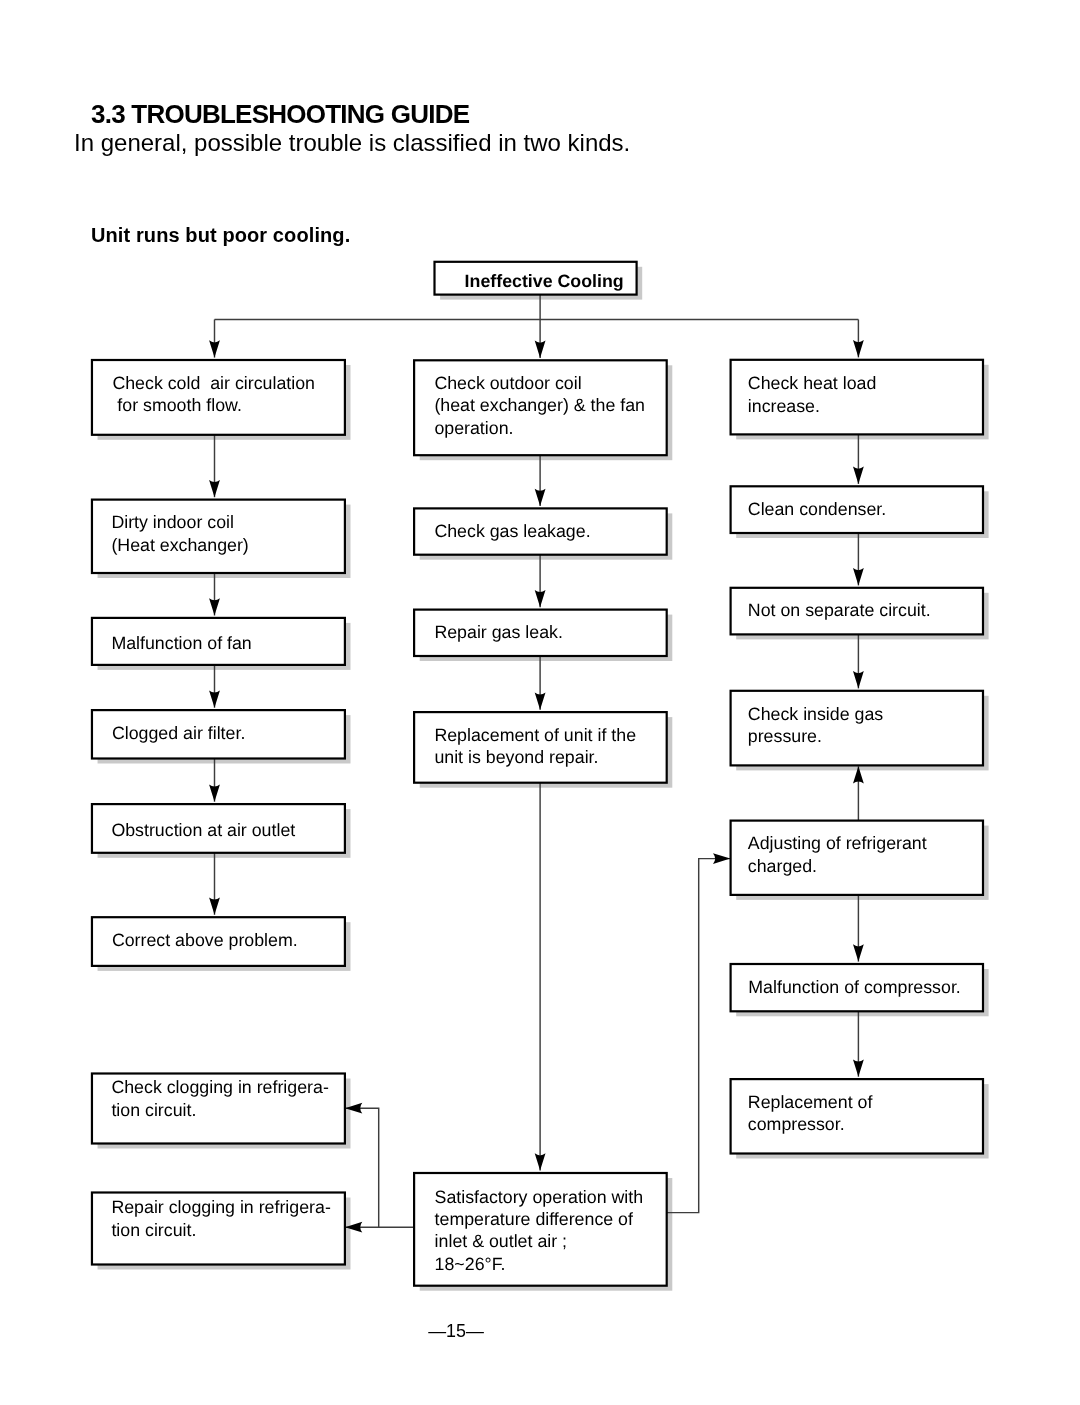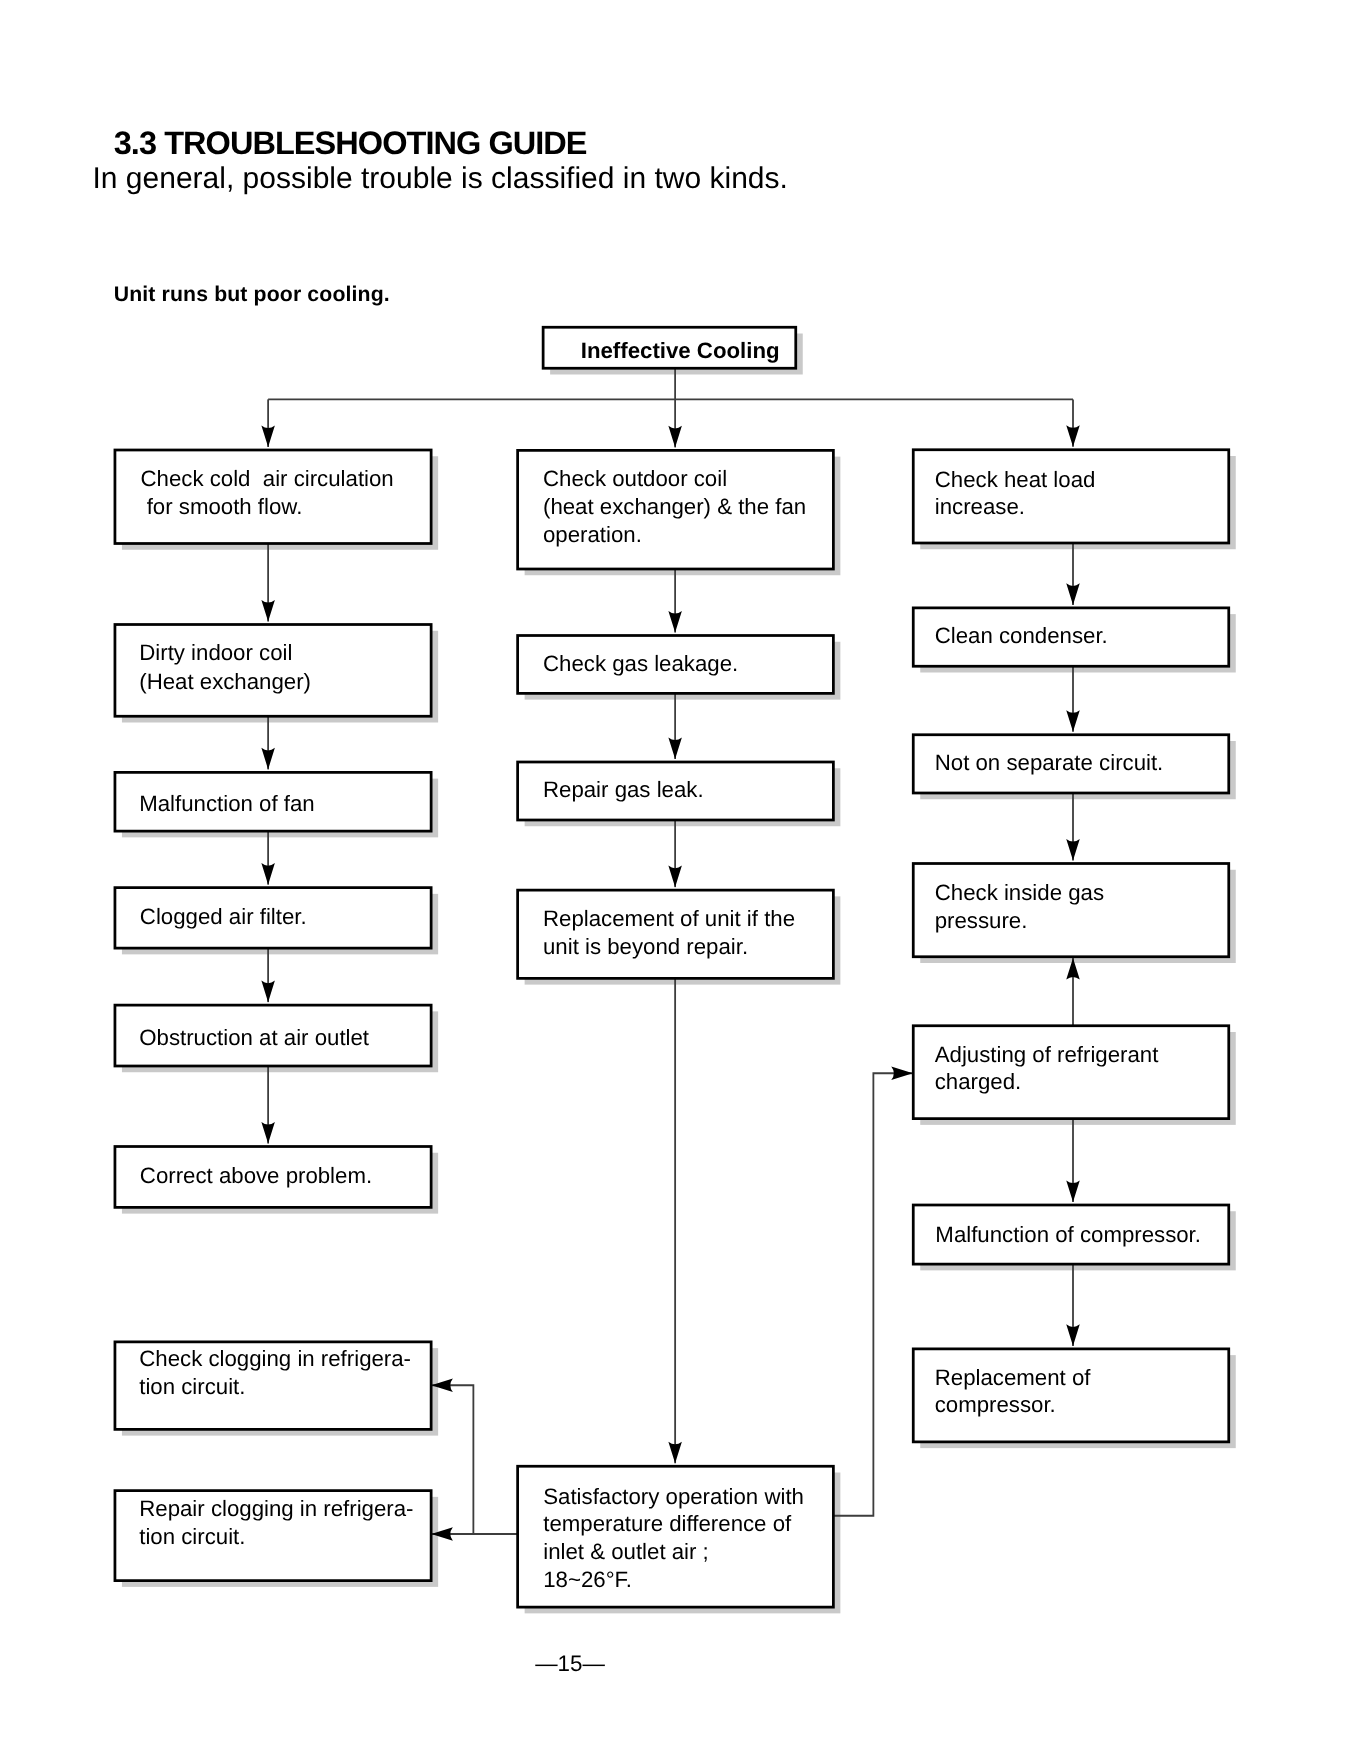--- a/index.html
+++ b/index.html
@@ -6,21 +6,21 @@
   html,body{margin:0;padding:0;background:#ffffff;}
   body{width:1080px;height:1405px;position:relative;overflow:hidden;
        font-family:"Liberation Sans",sans-serif;color:#000;
        -webkit-font-smoothing:antialiased;}
   .page{position:absolute;inset:0;will-change:transform;}
   #heading{position:absolute;left:91px;top:101px;font-size:26px;font-weight:bold;
            letter-spacing:-0.76px;white-space:nowrap;line-height:26px;}
   .para{position:absolute;left:74px;font-size:24px;line-height:21.5px;}
   #para1{top:132px;}
   #para2{top:155.5px;white-space:nowrap;}
-  #subhead{position:absolute;left:91px;top:225px;font-size:17px;font-weight:bold;
+  #subhead{position:absolute;left:91px;top:225px;font-size:20px;font-weight:bold;
            letter-spacing:0.1px;line-height:21.5px;}
   #pagenum{position:absolute;left:0;top:1322px;width:912px;text-align:center;
            font-size:17.9px;line-height:19px;}
   svg.chart{position:absolute;left:0;top:0;width:1080px;height:1405px;}
   .bx{fill:#ffffff;stroke:#000000;stroke-width:2.2;}
   .ln{stroke:#3d3d3d;stroke-width:1.45;fill:none;}
   .hd{fill:#000000;}
   text.btxt{font-family:"Liberation Sans",sans-serif;font-size:17.8px;fill:#000;white-space:pre;
                -webkit-font-smoothing:antialiased;text-rendering:geometricPrecision;}
   text.btxt.b{font-weight:bold;}

